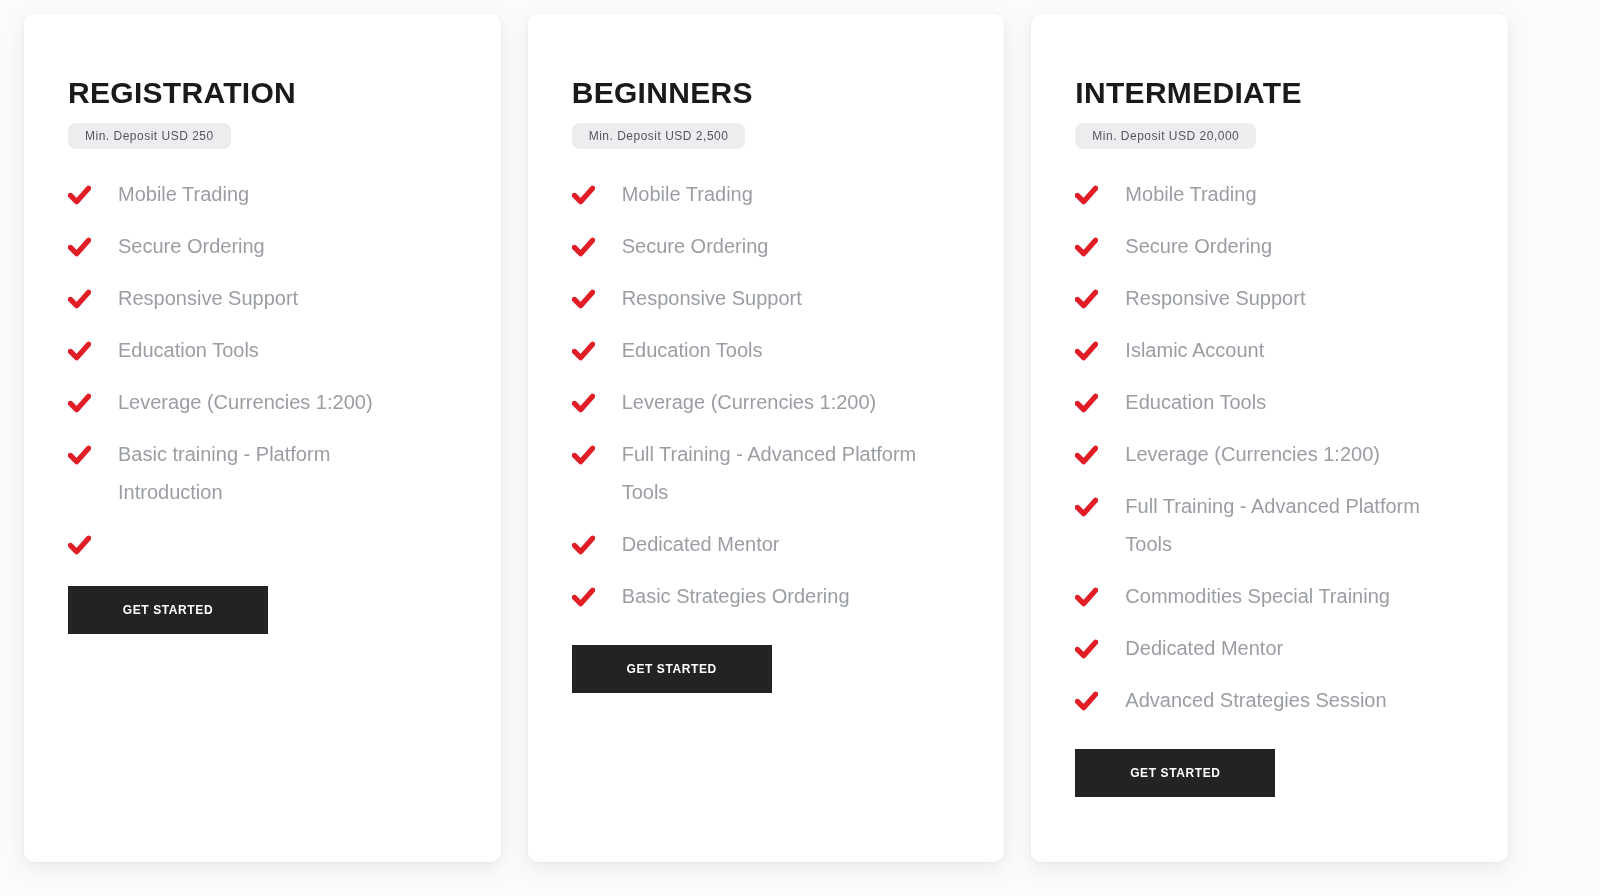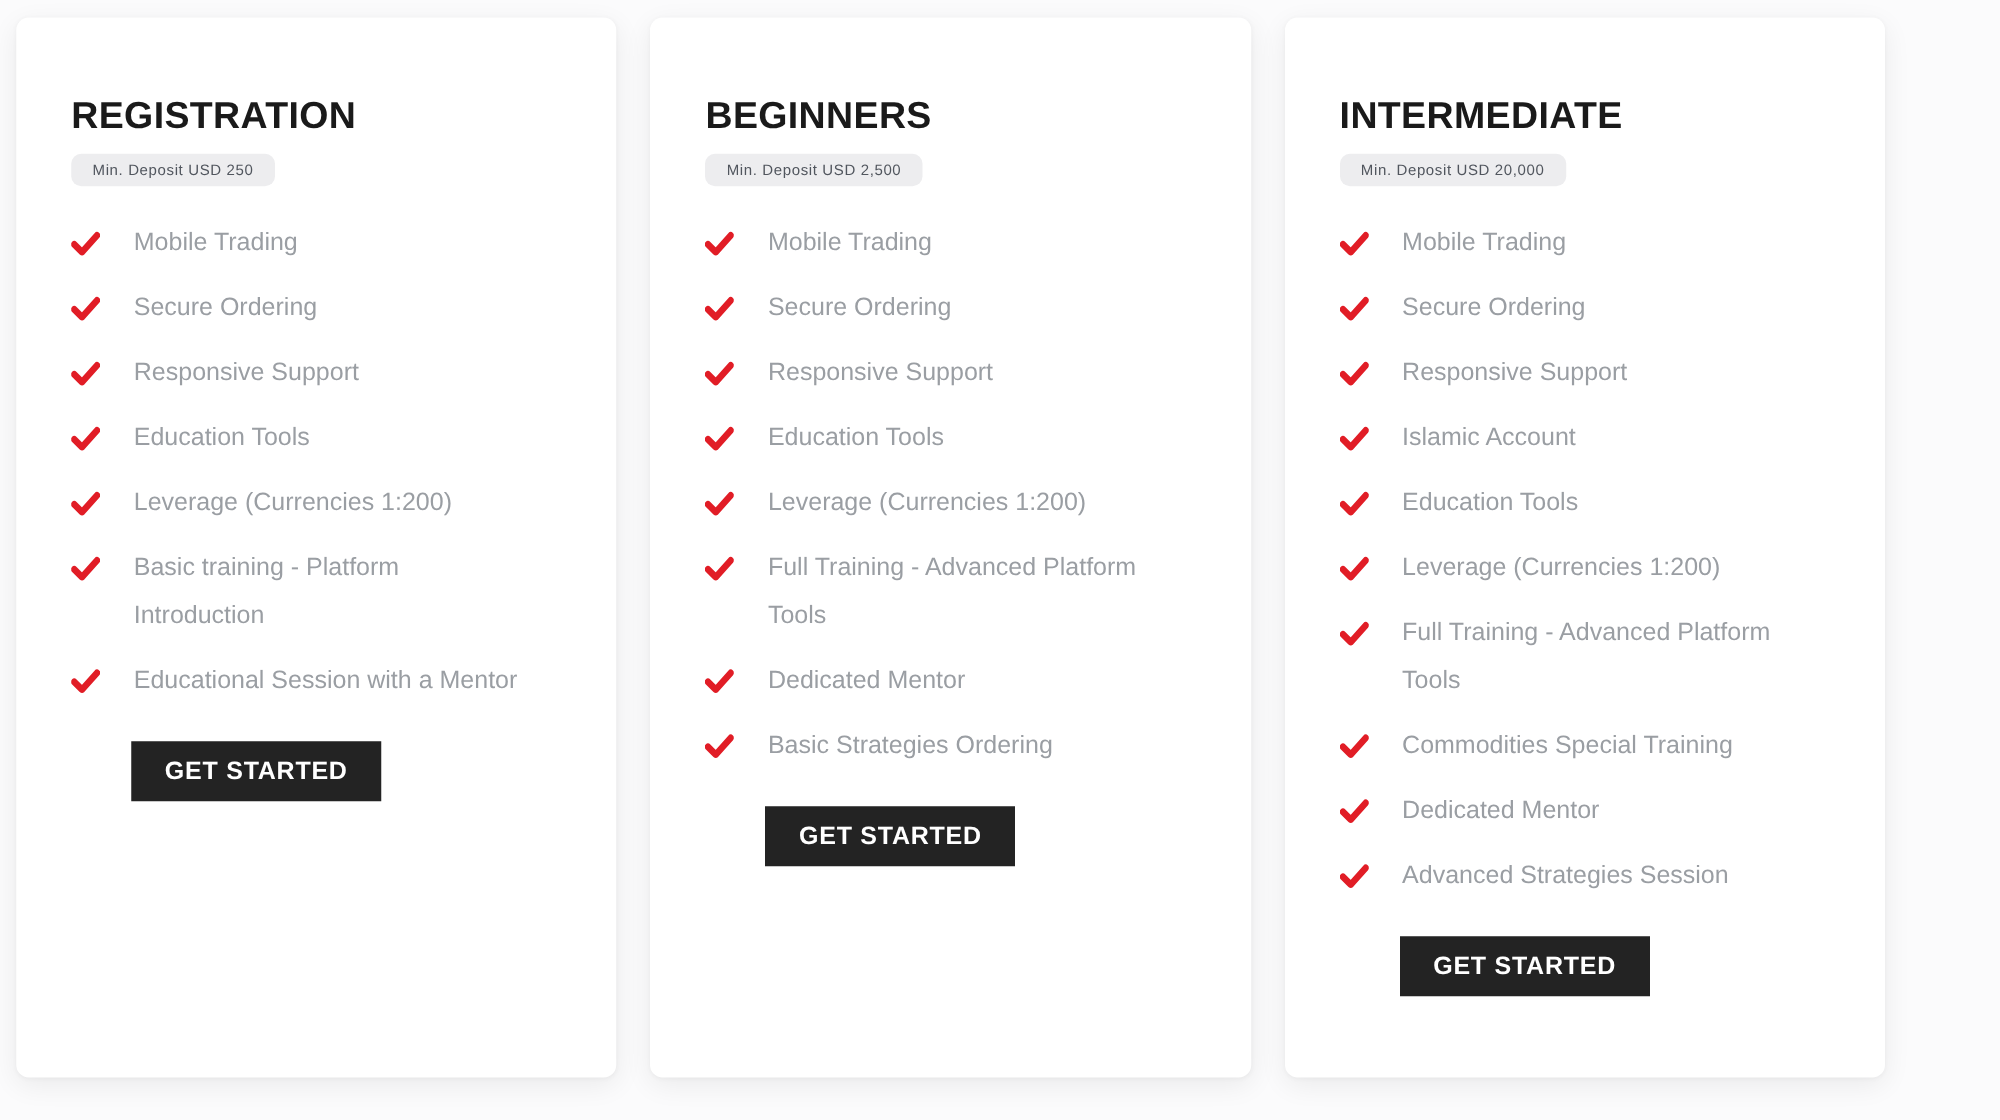--- a/index.html
+++ b/index.html
@@ -16,22 +16,21 @@
   *{box-sizing:border-box;}
   html,body{margin:0;padding:0;}
   body{
     width:1600px;height:896px;overflow:hidden;
     background:var(--page-bg);
     font-family:"Liberation Sans", sans-serif;
   }
   .plans{
     display:flex;gap:27px;
     width:1556px;
-    padding:14px 48px 0 13px;
-    justify-content:flex-end;
+    padding:14px 48px 0 24px;
   }
   .card{
     flex:1 1 0;
     height:848px;
     background:var(--card-bg);
     border-radius:10px;
     box-shadow:0 6px 22px rgba(0,0,0,0.07), 0 1px 4px rgba(0,0,0,0.04);
     padding:64px 44px 0 44px;
   }
   .title{
@@ -84,24 +83,23 @@
   .cta{
     display:block;
     margin-top:30px;
     width:200px;
     height:48px;
     border:none;
     background:var(--button-bg);
     color:var(--button-text);
     font-family:"Liberation Sans", sans-serif;
     font-weight:bold;
-    font-size:20px;
+    font-size:12px;
     letter-spacing:0.6px;
     cursor:pointer;
-    margin-left:48px;
   }
 </style>
 </head>
 <body>
 
 <main class="plans">
 
   <section class="card">
     <h2 class="title">REGISTRATION</h2>
     <div class="badge">Min. Deposit USD 250</div>
@@ -153,21 +151,20 @@
             </svg>
           </span>
         <span class="feat-label">Basic training - Platform Introduction</span>
       </li>
       <li class="feat">
         <span class="check">
             <svg class="check-svg" viewBox="0 0 24 24">
               <path d="M2.5 13l6.5 6.5L21.5 5.5"></path>
             </svg>
           </span>
-        <span class="feat-label">Educational Session with a Mentor</span>
       </li>
     </ul>
     <button class="cta">GET STARTED</button>
   </section>
 
   <section class="card">
     <h2 class="title">BEGINNERS</h2>
     <div class="badge">Min. Deposit USD 2,500</div>
     <ul class="features">
       <li class="feat">

